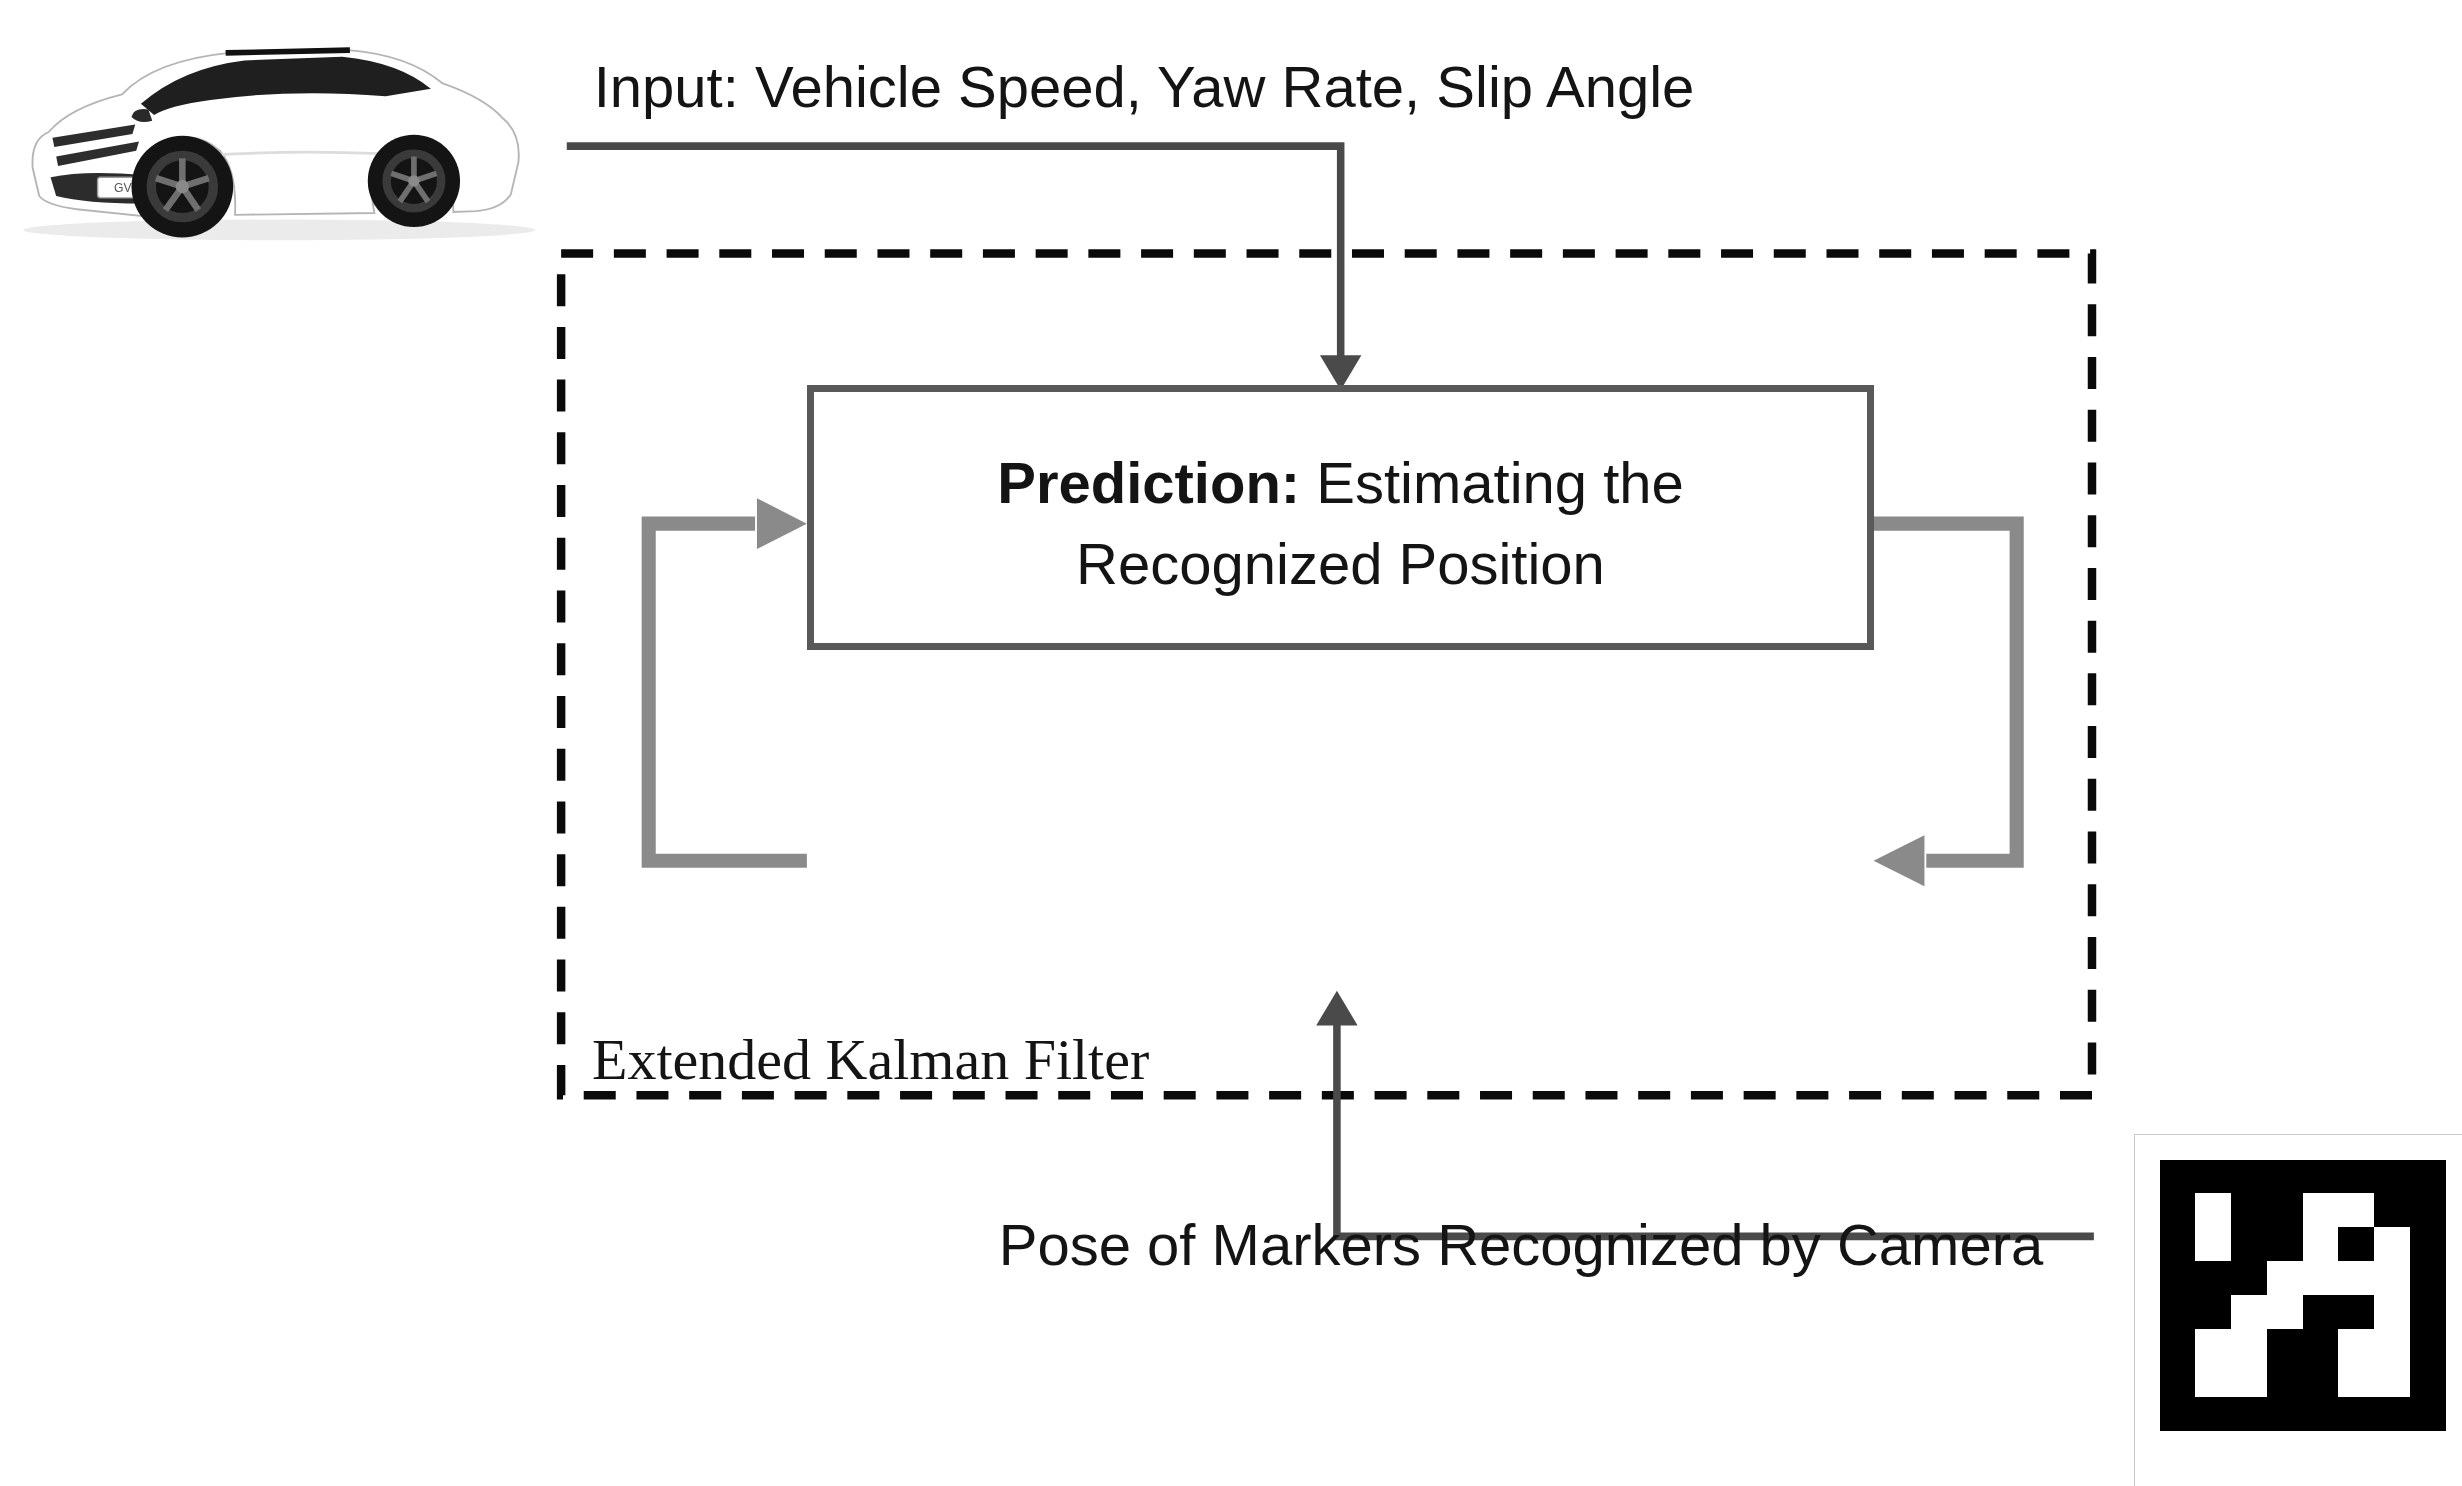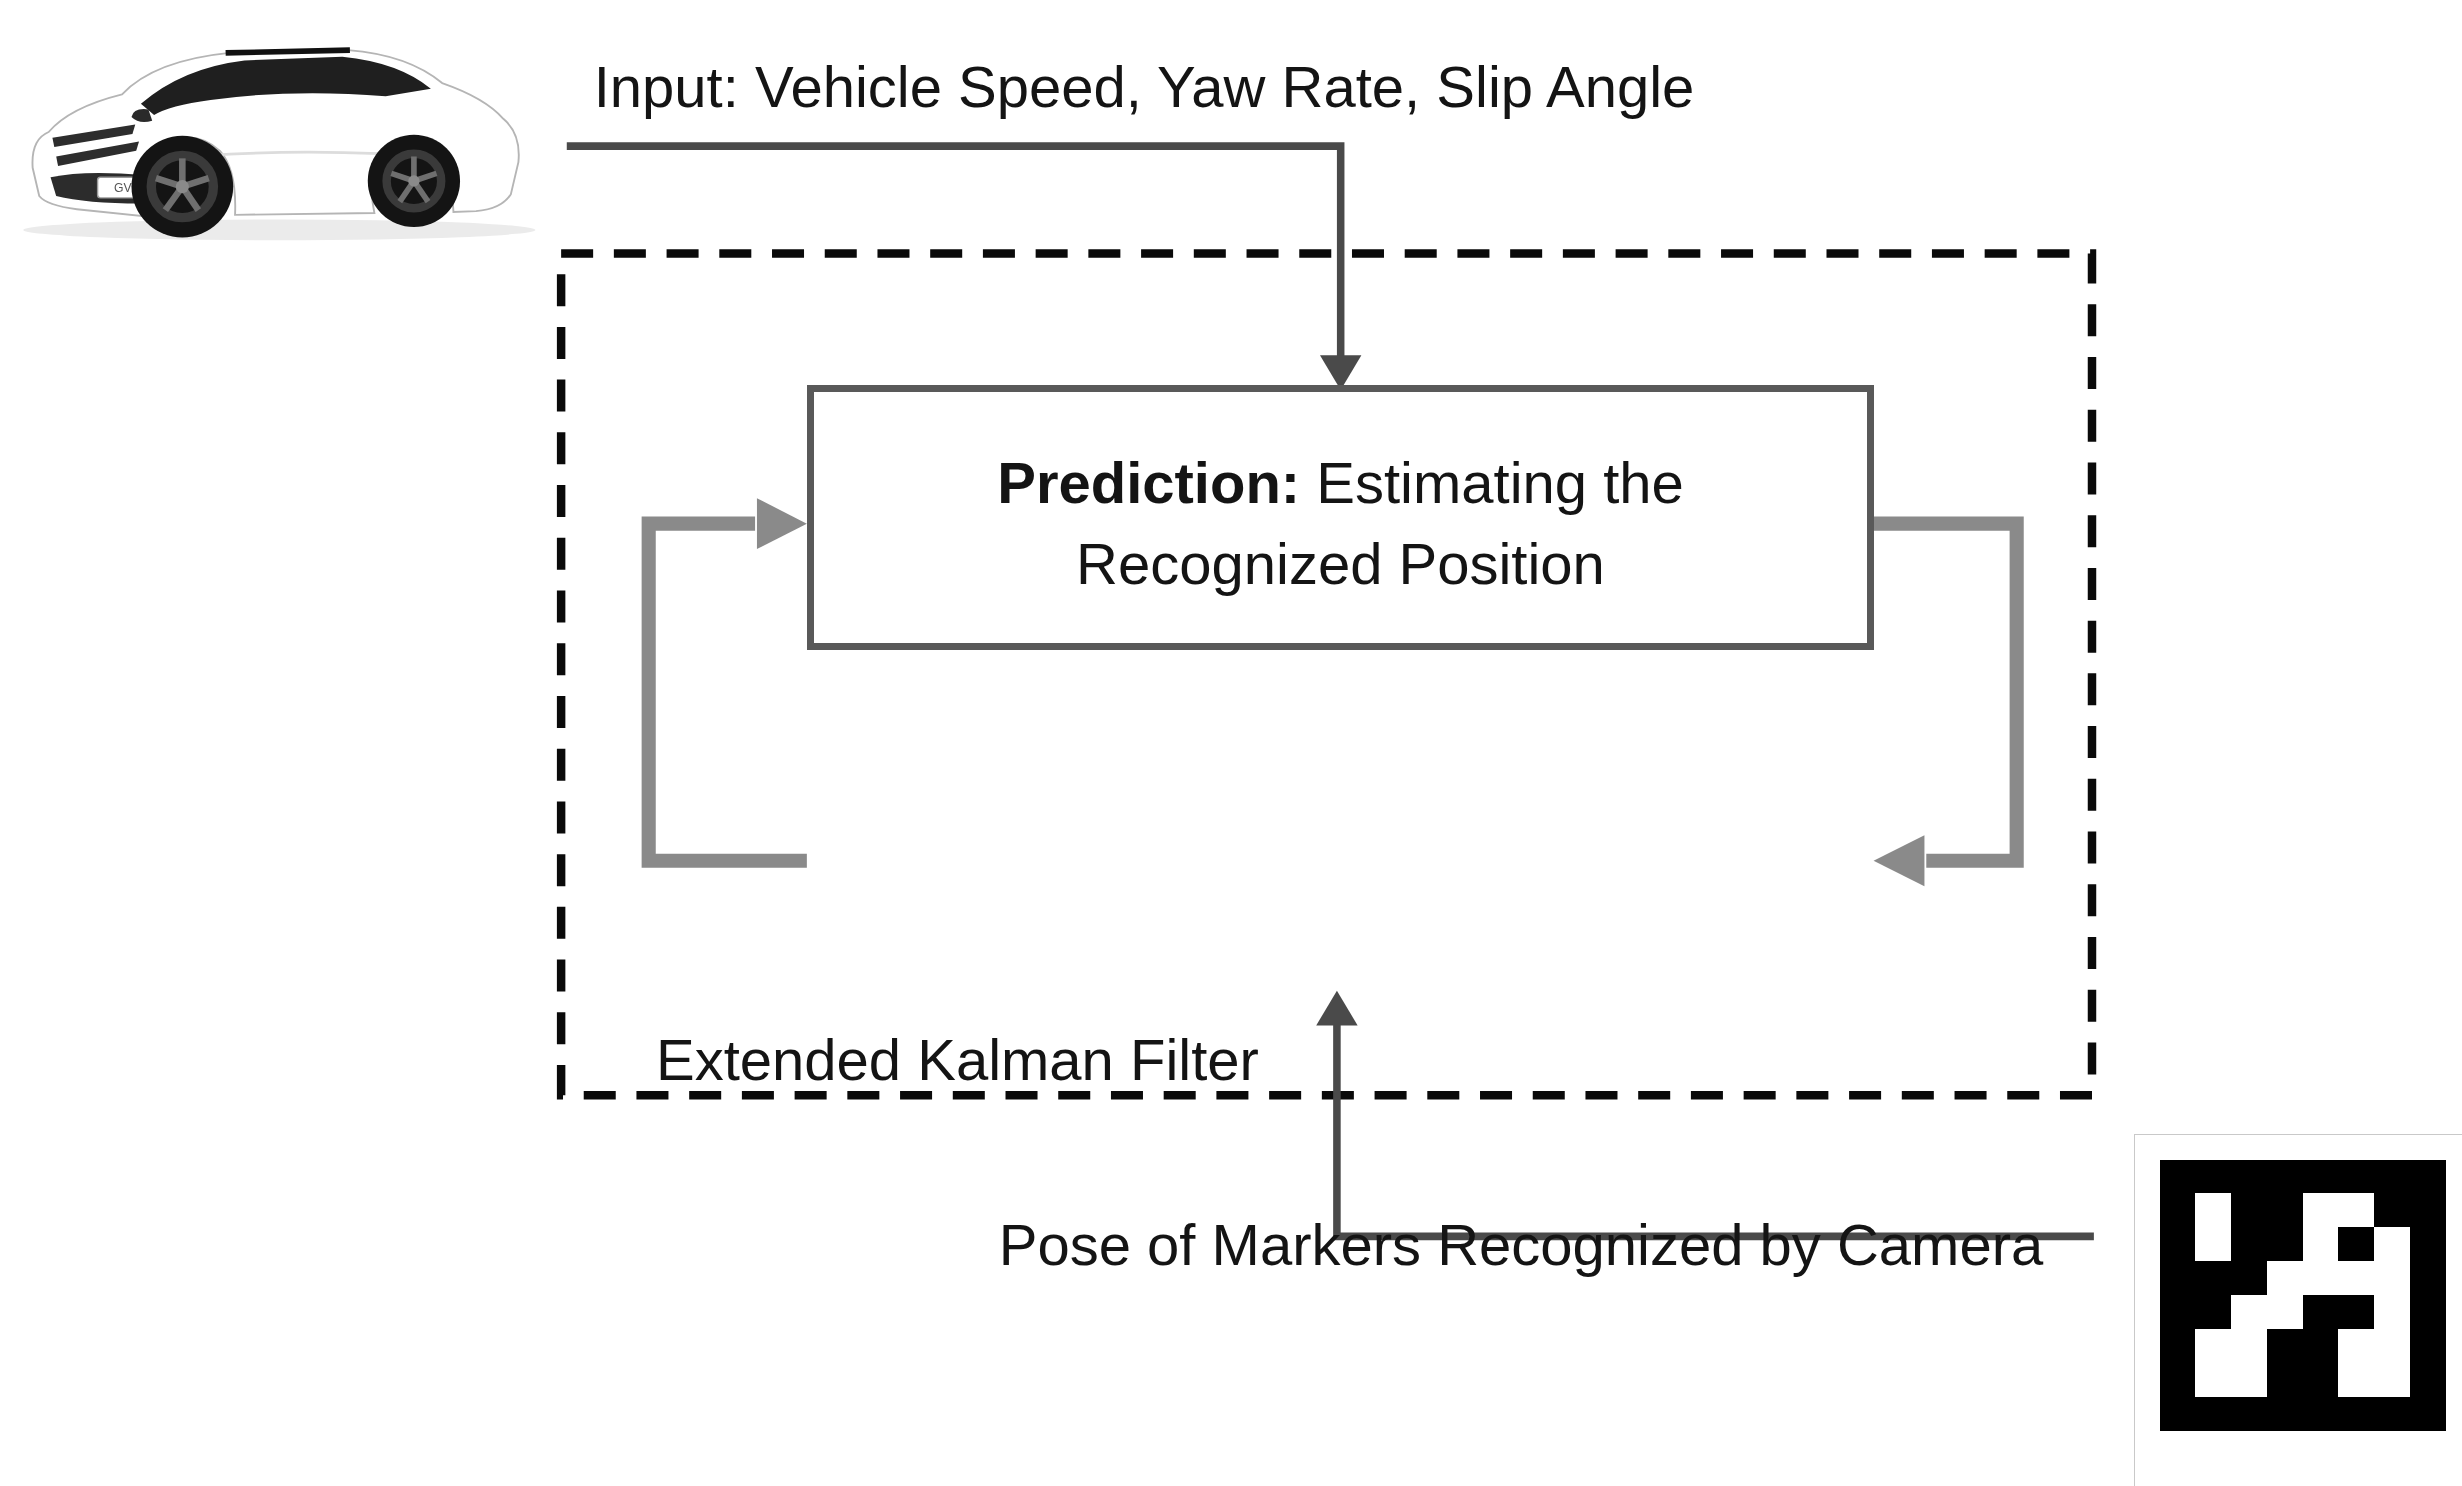--- a/index.html
+++ b/index.html
@@ -115,21 +115,21 @@
     <path d="M1990 556 L2142 556 L2142 914 L2046 914" fill="none" stroke="var(--loop-gray)" stroke-width="15"></path>
     <polygon points="1990,914 2044,887 2044,941" fill="var(--loop-gray)"></polygon>
   </svg>
 
   <div id="prediction-box" class="flowbox">
     <div class="line"><b>Prediction:</b><span> Estimating the</span></div>
     <div class="line">Recognized Position</div>
   </div>
 
 
-  <div class="abs label" style="left:656px;top:1031px;">Extended Kalman Filter</div>
+  <div class="abs label" style="left:592px;top:1031px;font-family:Liberation Serif, serif;">Extended Kalman Filter</div>
 
   <div class="abs label centered" style="left:942px;top:1216px;width:1158px;">Pose of Markers Recognized by Camera</div>
 
   <div id="marker-card">
     <div id="aruco" style="left:24.5px;top:24.5px;position:absolute;">
         <div class="c0"></div>
         <div class="c0"></div>
         <div class="c0"></div>
         <div class="c0"></div>
         <div class="c0"></div>

